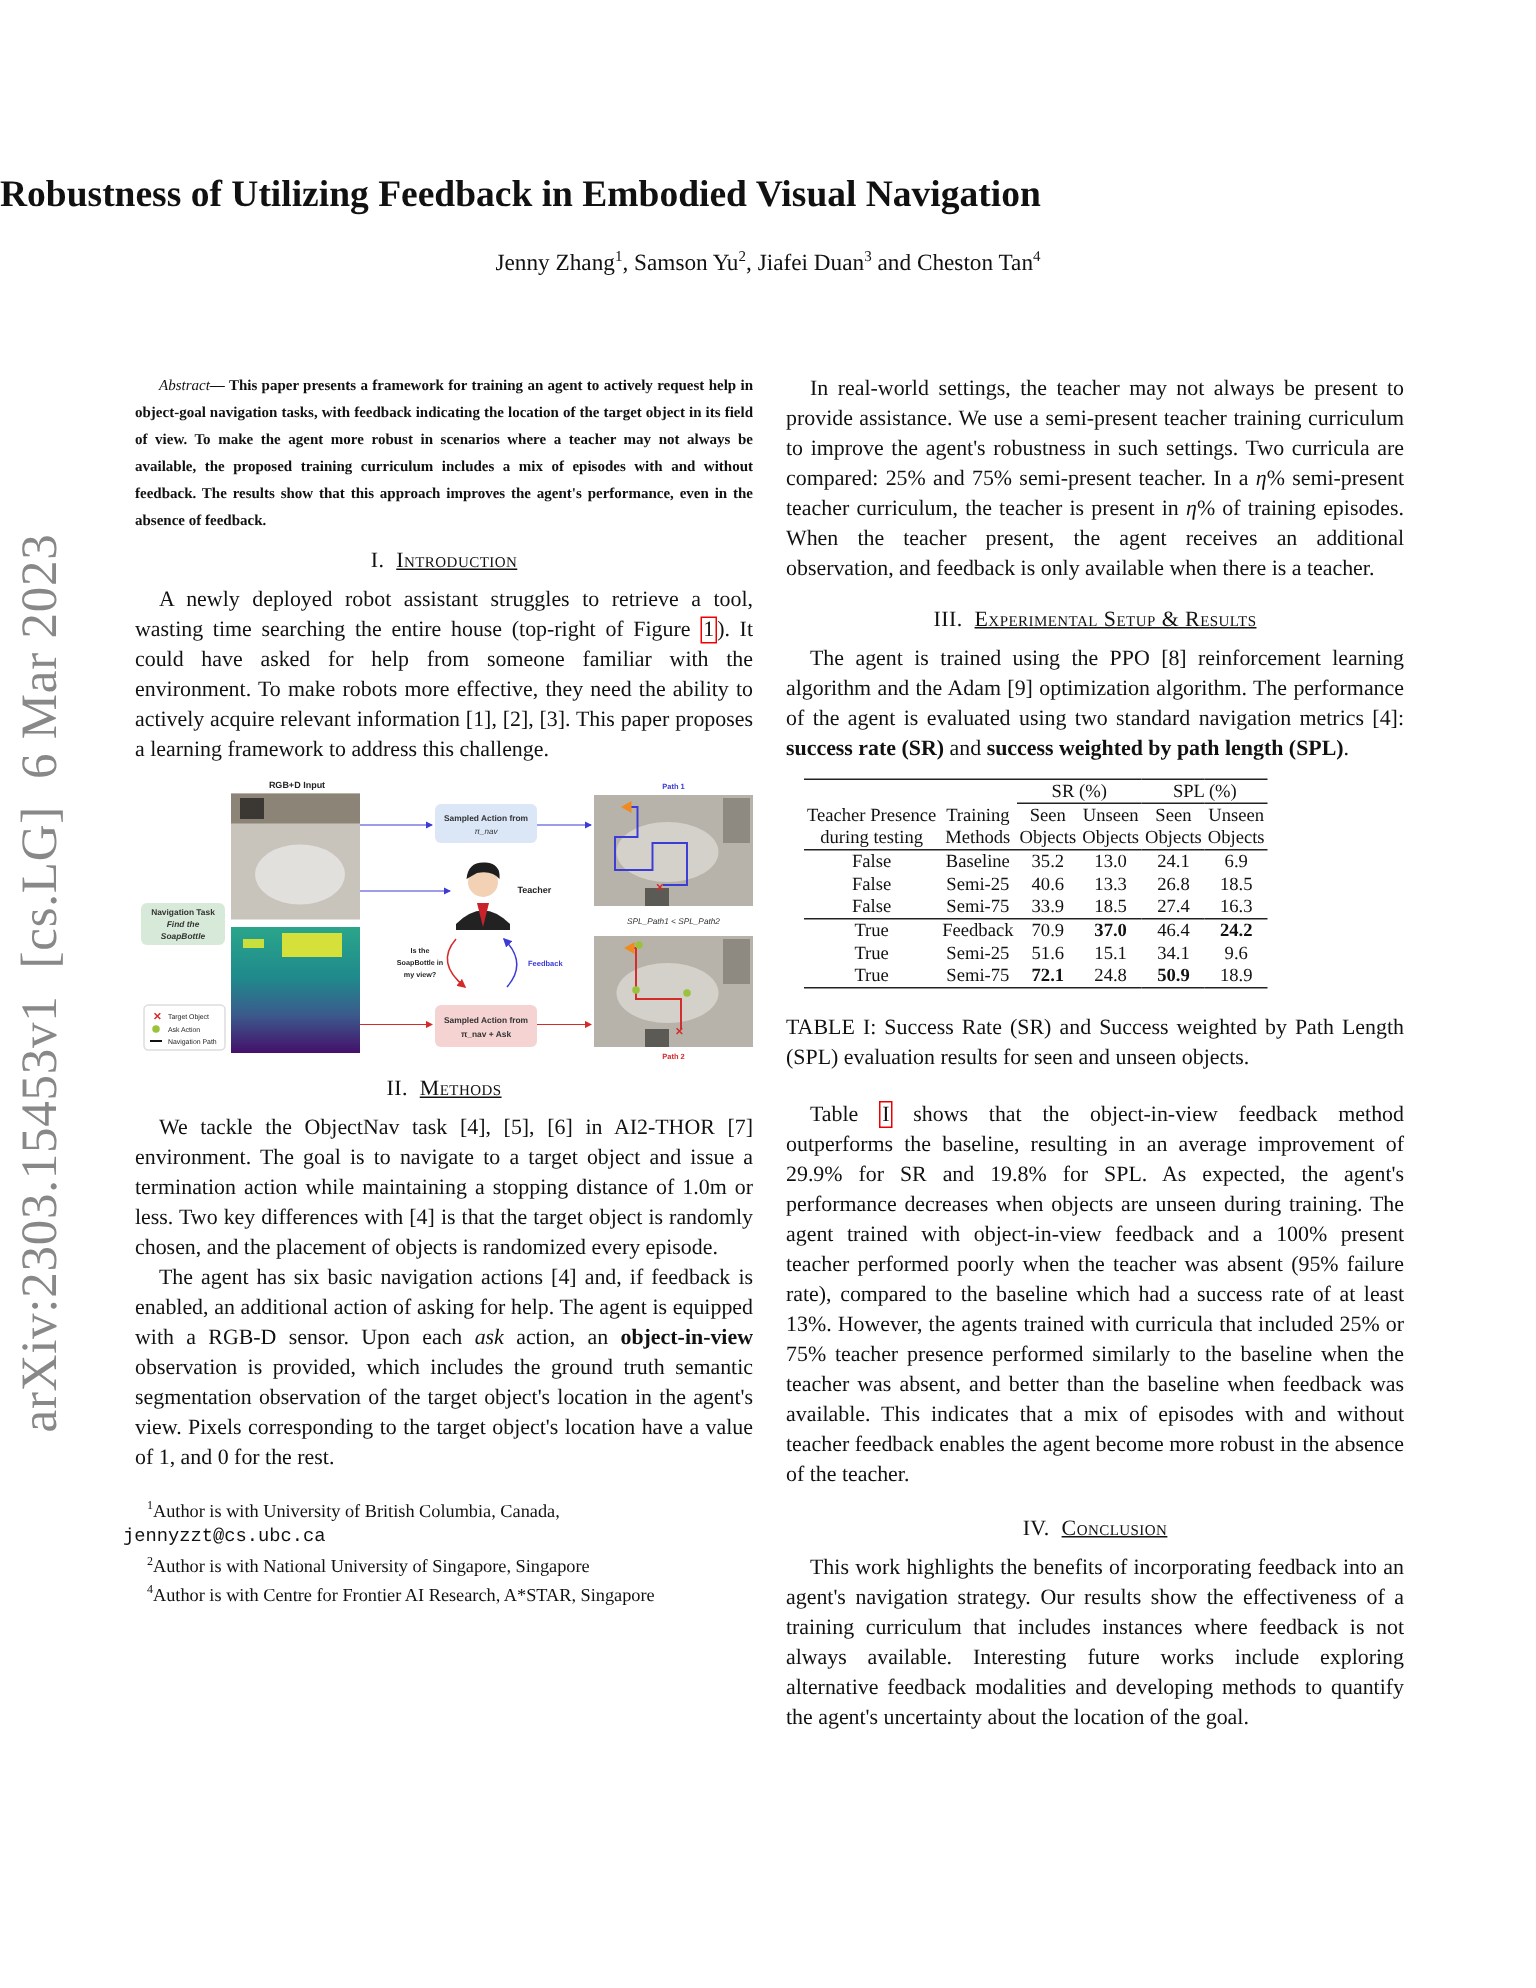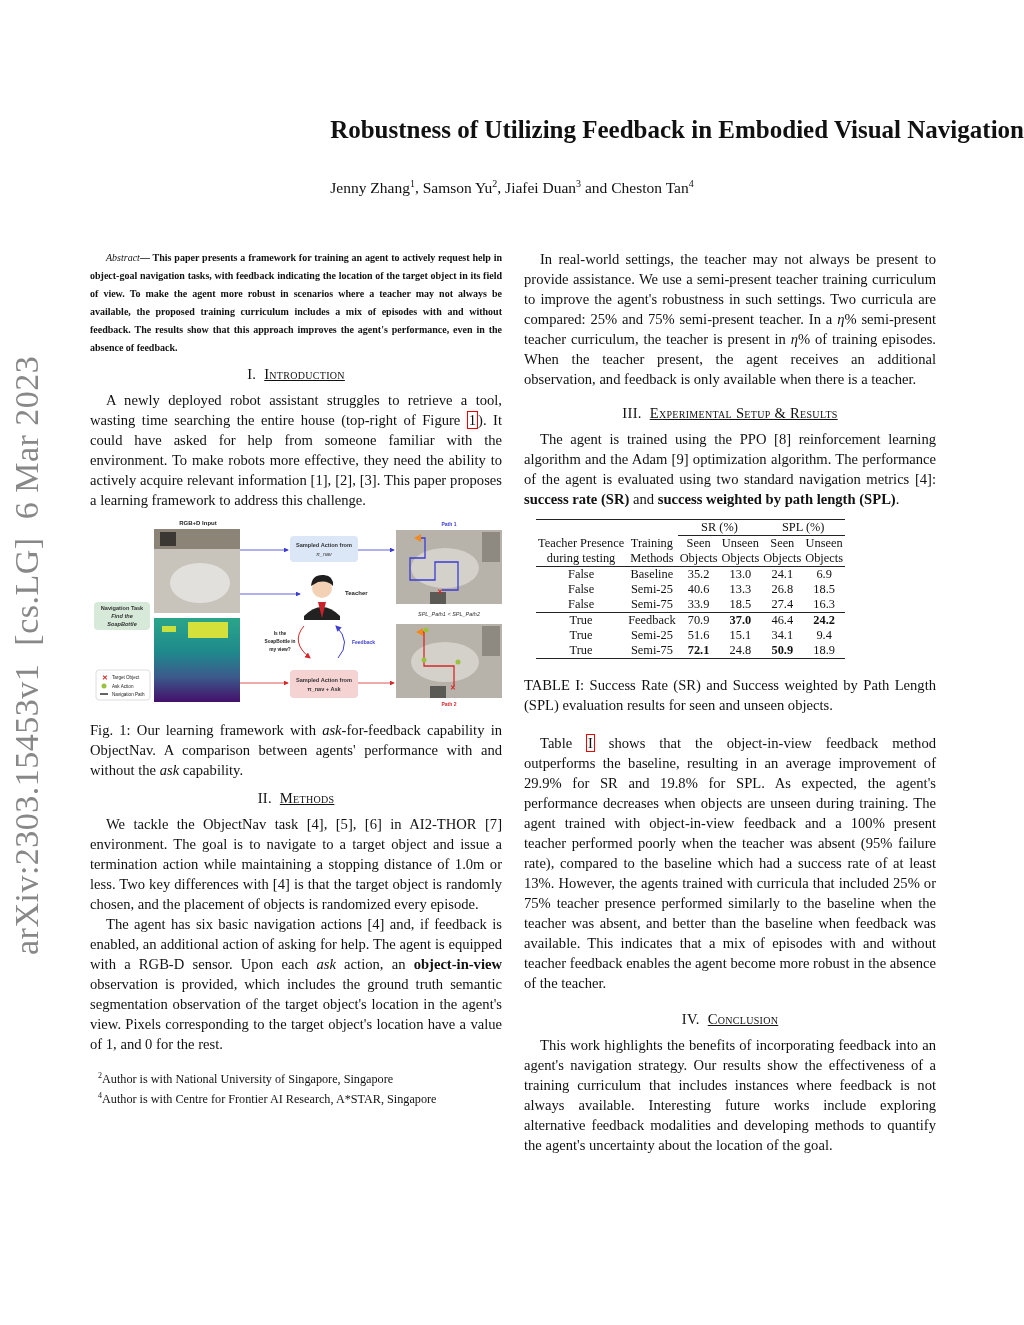--- a/index.html
+++ b/index.html
@@ -1,20 +1,20 @@
 <!DOCTYPE html>
 <html><head>
 <meta charset="utf-8">
 <style>
   html, body { margin: 0; padding: 0; background: #fff; }
   body { width: 1024px; height: 1325px; position: relative; overflow: hidden;
          font-family: "Liberation Serif", "DejaVu Serif", serif; color: #111; }
-  .title { position: absolute; top: 116px; left: 0; width: 1024px; text-align: right;
+  .title { position: absolute; top: 116px; left: 0; width: 1024px; text-align: left;
            font-size: 25px; font-weight: bold; letter-spacing: 0; }
-  .authors { position: absolute; top: 178px; left: 0; width: 1024px; text-align: center; font-size: 15.5px; }
+  .authors { position: absolute; top: 166px; left: 0; width: 1024px; text-align: center; font-size: 15.5px; }
   .authors sup { font-size: 10px; }
   .arxiv { position: absolute; left: 8px; top: 955px; transform-origin: 0 0; transform: rotate(-90deg);
            font-size: 34px; color: #888; white-space: nowrap; letter-spacing: 0.5px; }
   .col { position: absolute; width: 412px; font-size: 14.6px; line-height: 20px; text-align: justify; }
   .col-left { left: 90px; top: 249px; }
   .col-right { left: 524px; top: 249px; }
   p { margin: 0; text-indent: 16px; }
   .abstract { font-weight: bold; font-size: 10px; line-height: 17.9px; }
   .abstract i { font-weight: normal; }
   .heading { text-align: center; font-size: 14.6px; margin: 8px 0 6px 0; letter-spacing: 0.3px; text-indent: 0; }
@@ -143,29 +143,29 @@
       <polyline points="330,114 334,114 334,148 364,148 364,168" fill="none" stroke="#d42a2a" stroke-width="1.3"></polyline>
       <polygon points="326,114 333,110 333,118" fill="#f08a1e"></polygon>
       <circle cx="336" cy="112" r="2.5" fill="#9bc23c"></circle>
       <circle cx="334" cy="142" r="2.5" fill="#9bc23c"></circle>
       <circle cx="368" cy="144" r="2.5" fill="#9bc23c"></circle>
       <text x="360" y="172" font-size="7" fill="#d42a2a" font-weight="bold">✕</text>
       <text x="359" y="188" font-size="5" font-weight="bold" text-anchor="middle" fill="#d42a2a">Path 2</text>
     </svg>
   </div>
 
-  <p class="fig-caption"><span>Fig. 1: Our learning framework with </span><i>ask</i><span>-for-feedback capability in ObjectNav. A comparison between agents' performance with and without the </span><i>ask</i><span> capability.</span></p>
 
   <div class="heading">
     <span>II.</span>&nbsp; <span class="sc">Methods</span>
   </div>
   <p>We tackle the ObjectNav task [4], [5], [6] in AI2-THOR [7] environment. The goal is to navigate to a target object and issue a termination action while maintaining a stopping distance of 1.0m or less. Two key differences with [4] is that the target object is randomly chosen, and the placement of objects is randomized every episode.</p>
   <p><span>The agent has six basic navigation actions [4] and, if feedback is enabled, an additional action of asking for help. The agent is equipped with a RGB-D sensor. Upon each </span><i>ask</i><span> action, an </span><b class="bold">object-in-view</b><span> observation is provided, which includes the ground truth semantic segmentation observation of the target object's location in the agent's view. Pixels corresponding to the target object's location have a value of 1, and 0 for the rest.</span></p>
 
   <div class="footnotes">
+    <p><sup>1</sup><span>Author is with University of British Columbia, Canada,</span><br><span class="mono" style="margin-left:-8px;">jennyzzt@cs.ubc.ca</span></p>
     <p><sup>2</sup><span>Author is with National University of Singapore, Singapore</span></p>
     <p><sup>4</sup><span>Author is with Centre for Frontier AI Research, A*STAR, Singapore</span></p>
   </div>
 </div>
 
 <div class="col col-right">
   <p><span>In real-world settings, the teacher may not always be present to provide assistance. We use a semi-present teacher training curriculum to improve the agent's robustness in such settings. Two curricula are compared: 25% and 75% semi-present teacher. In a </span><i>η</i><span>% semi-present teacher curriculum, the teacher is present in </span><i>η</i><span>% of training episodes. When the teacher present, the agent receives an additional observation, and feedback is only available when there is a teacher.</span></p>
 
   <div class="heading" style="margin-top:14px;text-align:center;">
     <span>III.</span>&nbsp; <span class="sc">Experimental Setup &amp; Results</span>
@@ -227,21 +227,21 @@
           <td style="font-weight:bold">37.0</td>
       <td>46.4</td>
           <td style="font-weight:bold">24.2</td>
     </tr>
     <tr>
       <td>True</td>
           <td>Semi-25</td>
       <td>51.6</td>
           <td>15.1</td>
       <td>34.1</td>
-          <td>9.4</td>
+          <td>9.6</td>
     </tr>
     <tr class="bot-rule">
       <td>True</td>
           <td>Semi-75</td>
       <td style="font-weight:bold">72.1</td>
           <td>24.8</td>
       <td style="font-weight:bold">50.9</td>
           <td>18.9</td>
     </tr>
   </tbody>

